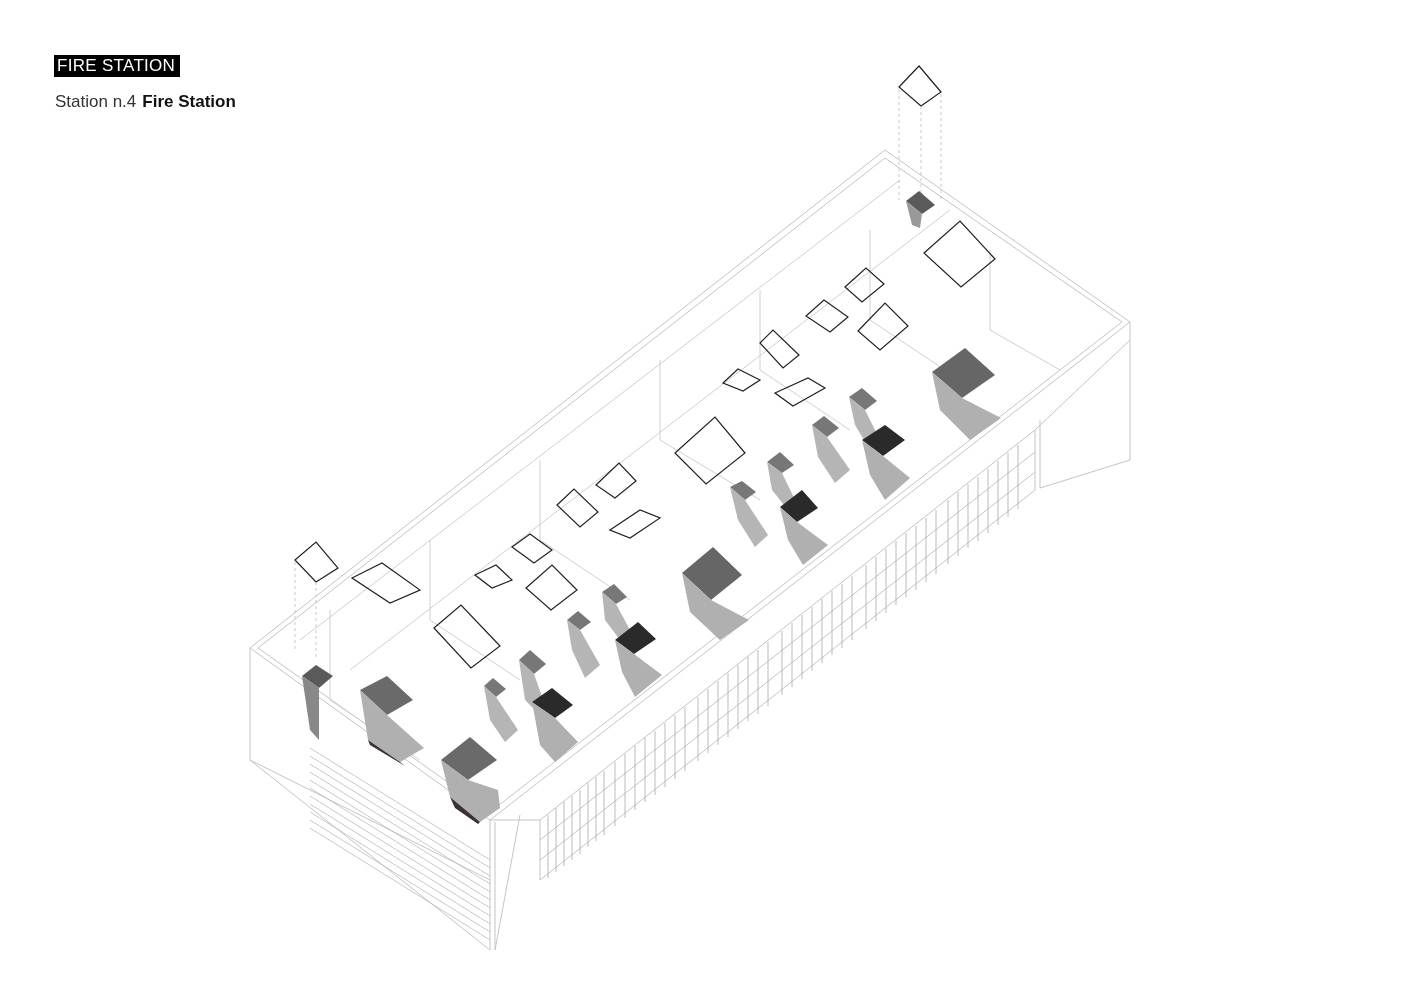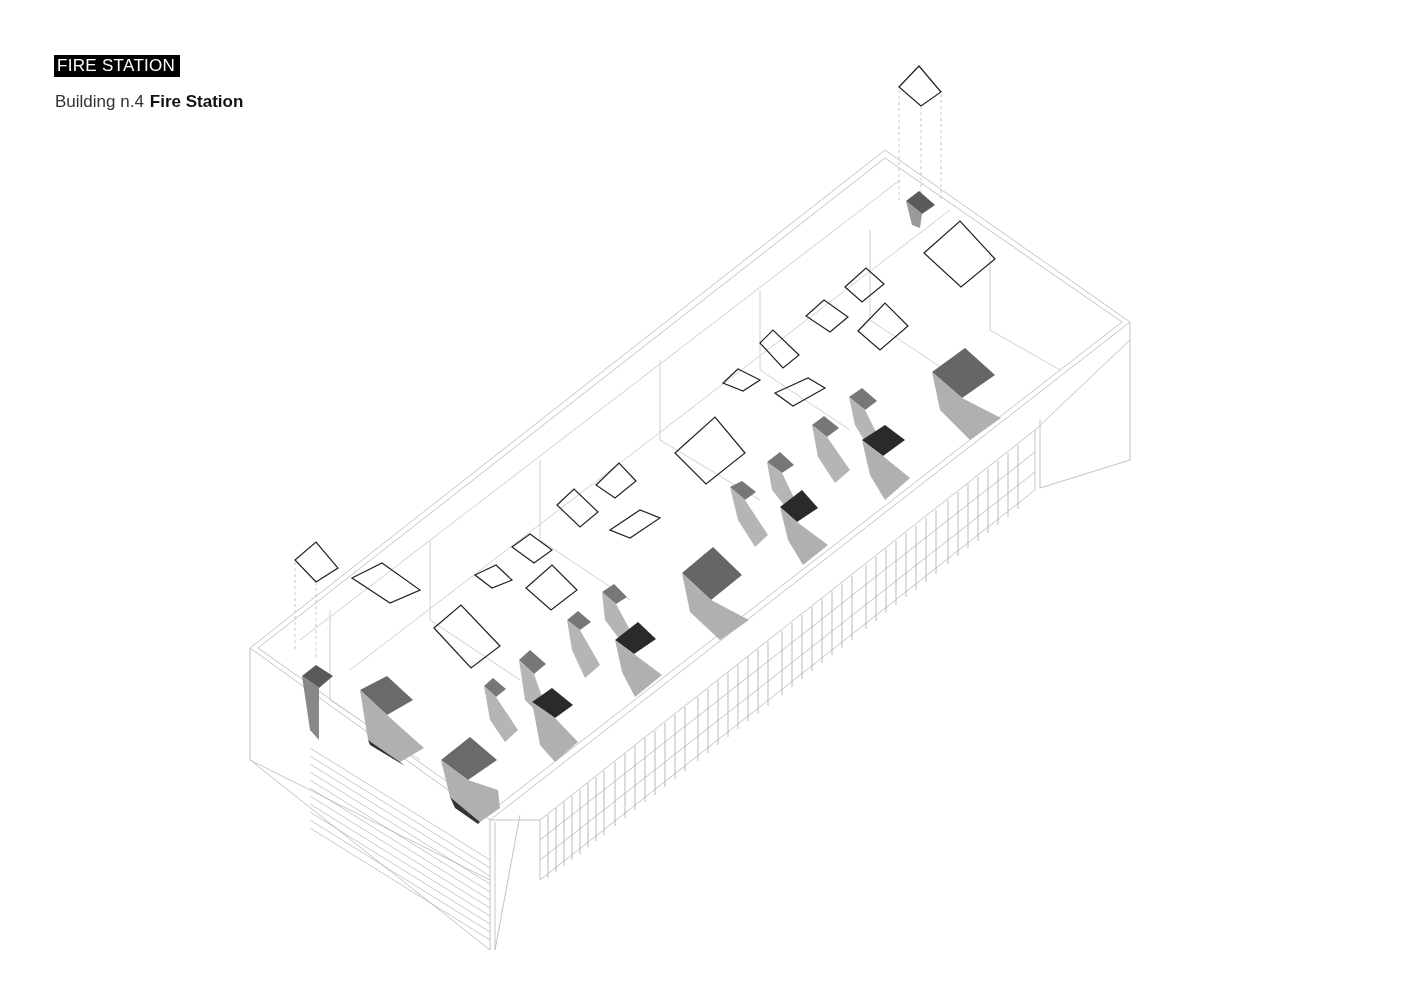--- a/index.html
+++ b/index.html
@@ -8,21 +8,21 @@
   .subtitle { position: absolute; left: 55px; top: 92px; font-size: 17px; color: #111; line-height: 20px; }
   .subtitle .light { font-weight: 300; color: #333; }
   .subtitle .bold { font-weight: bold; margin-left: 6px; }
   svg.drawing { position: absolute; left: 0; top: 0; }
 </style>
 </head>
 <body>
 
 <div class="tag">FIRE STATION</div>
 <div class="subtitle">
-  <span class="light">Building n.4</span><span class="bold">Fire Station</span>
+  <span class="light">Station n.4</span><span class="bold">Fire Station</span>
 </div>
 
 <svg class="drawing" width="1415" height="1000" viewBox="0 0 1415 1000">
   <g fill="none" stroke="#c4c4c4" stroke-width="1">
 
     <polygon points="250,648 885,150 1130,322 490,820"></polygon>
     <polygon points="258,648 885,158 1122,322 490,812"></polygon>
 
     <polyline points="250,648 250,760 490,950 490,820"></polyline>
     <line x1="250" y1="760" x2="490" y2="880"></line>

